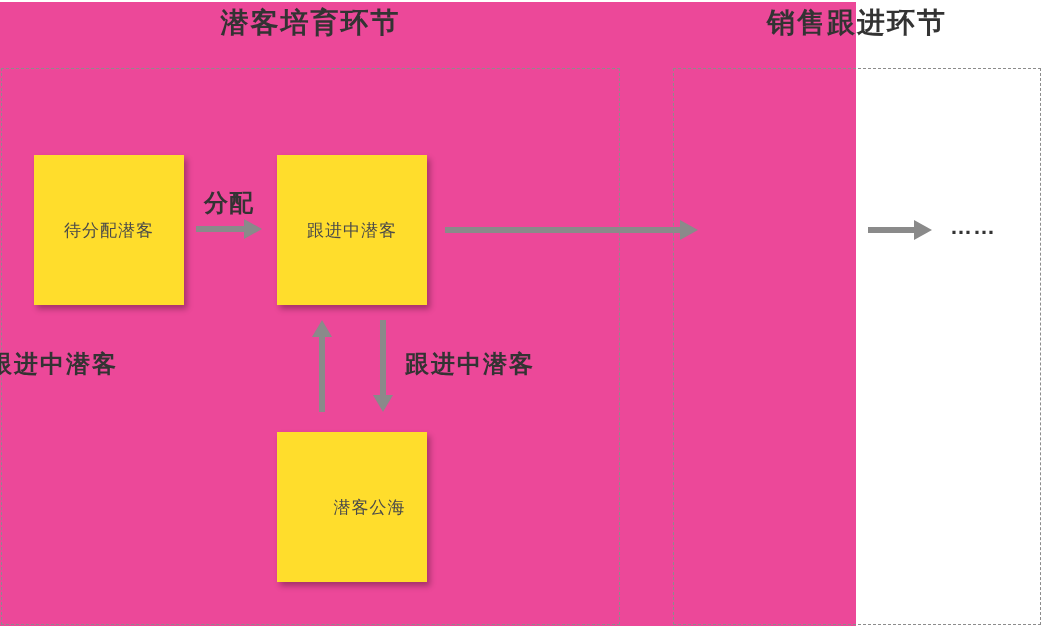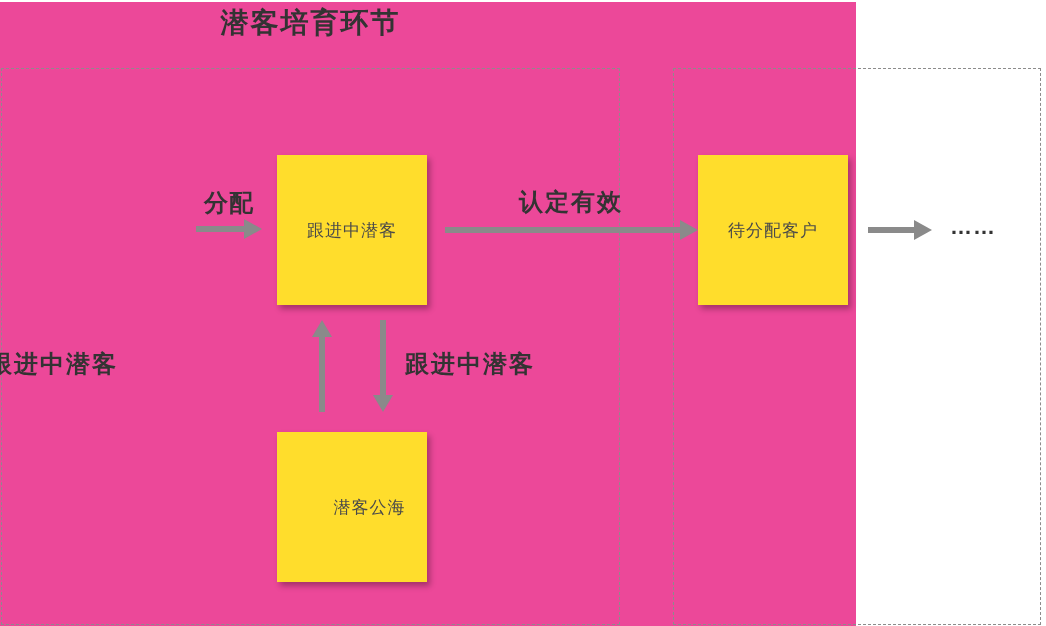--- a/index.html
+++ b/index.html
@@ -114,39 +114,39 @@
   .arrow-invalid { left: 373px; top: 318px; height: 92px; }
   .arrow-invalid .shaft { top: 0; bottom: 15px; }
   .arrow-invalid .head  { bottom: 0; border-top: 17px solid #8a8a8a; }
 </style>
 </head>
 <body>
 
 <div class="canvas">
 
   <div class="section-title title-left">潜客培育环节</div>
+  <div class="section-title title-right">销售跟进环节</div>
 
   <div class="section-box section-left"></div>
   <div class="section-box section-right"></div>
 
+  <div class="node node-pending-leads">
+    <span>待分配潜客</span>
+  </div>
 
   <div class="node node-following-leads">
     <span>跟进中潜客</span>
   </div>
 
   <div class="node node-lead-pool">
     <span>潜客公海</span>
   </div>
 
-  <div class="node node-pending-customers">
-    <span>待分配客户</span>
-  </div>
 
   <div class="arrow-label label-assign">分配</div>
-  <div class="arrow-label label-valid">认定有效</div>
   <div class="arrow-label label-reassign">跟进中潜客</div>
   <div class="arrow-label label-invalid">跟进中潜客</div>
 
   <div class="h-arrow arrow-assign">
     <div class="shaft"></div>
     <div class="head"></div>
   </div>
 
   <div class="h-arrow arrow-valid">
     <div class="shaft"></div>

